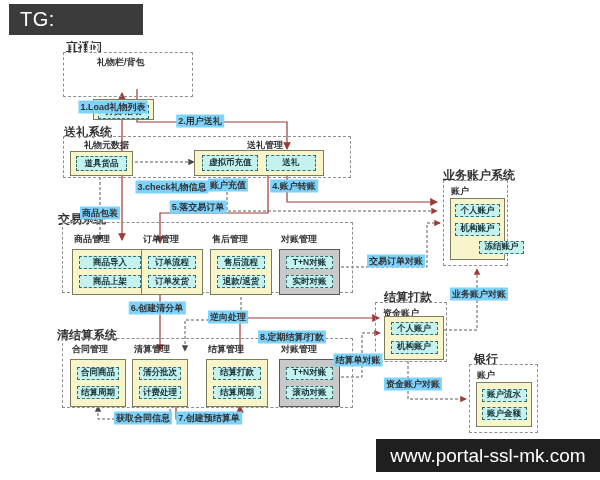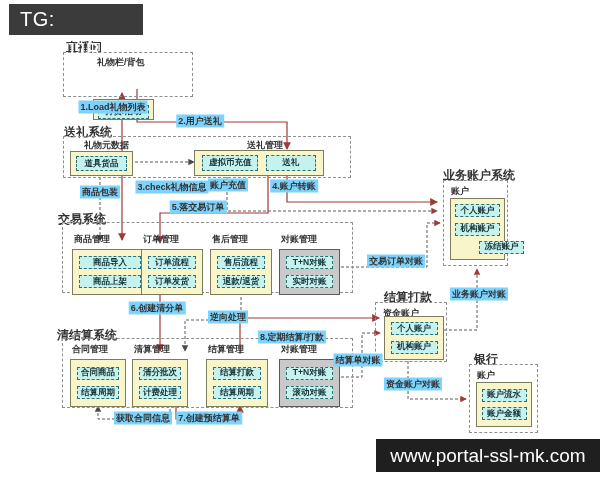--- a/index.html
+++ b/index.html
@@ -169,21 +169,21 @@
     <div class="grp-label">账户</div>
     <div class="ybox abs stack" style="left:6px;top:17px;width:56px;height:45px;">
       <div class="leaf" style="width:45px;height:13px;">账户流水</div>
       <div class="leaf" style="width:45px;height:13px;">账户金额</div>
     </div>
   </div>
 
   <div class="abs edge-label" style="left:113px;top:107px;">1.Load礼物列表</div>
   <div class="abs edge-label" style="left:200px;top:121px;">2.用户送礼</div>
   <div class="abs edge-label" style="left:172px;top:187px;">3.check礼物信息</div>
-  <div class="abs edge-label" style="left:100px;top:192px;">商品包装</div>
+  <div class="abs edge-label" style="left:100px;top:213px;">商品包装</div>
   <div class="abs edge-label" style="left:228px;top:185px;">账户充值</div>
   <div class="abs edge-label" style="left:294px;top:186px;">4.账户转账</div>
   <div class="abs edge-label" style="left:198px;top:207px;">5.落交易订单</div>
   <div class="abs edge-label" style="left:157px;top:308px;">6.创建清分单</div>
   <div class="abs edge-label" style="left:228px;top:317px;">逆向处理</div>
   <div class="abs edge-label" style="left:292px;top:313px;margin-top:24px;">8.定期结算/打款</div>
   <div class="abs edge-label" style="left:396px;top:261px;">交易订单对账</div>
   <div class="abs edge-label" style="left:479px;top:294px;">业务账户对账</div>
   <div class="abs edge-label" style="left:358px;top:360px;">结算单对账</div>
   <div class="abs edge-label" style="left:413px;top:384px;">资金账户对账</div>

